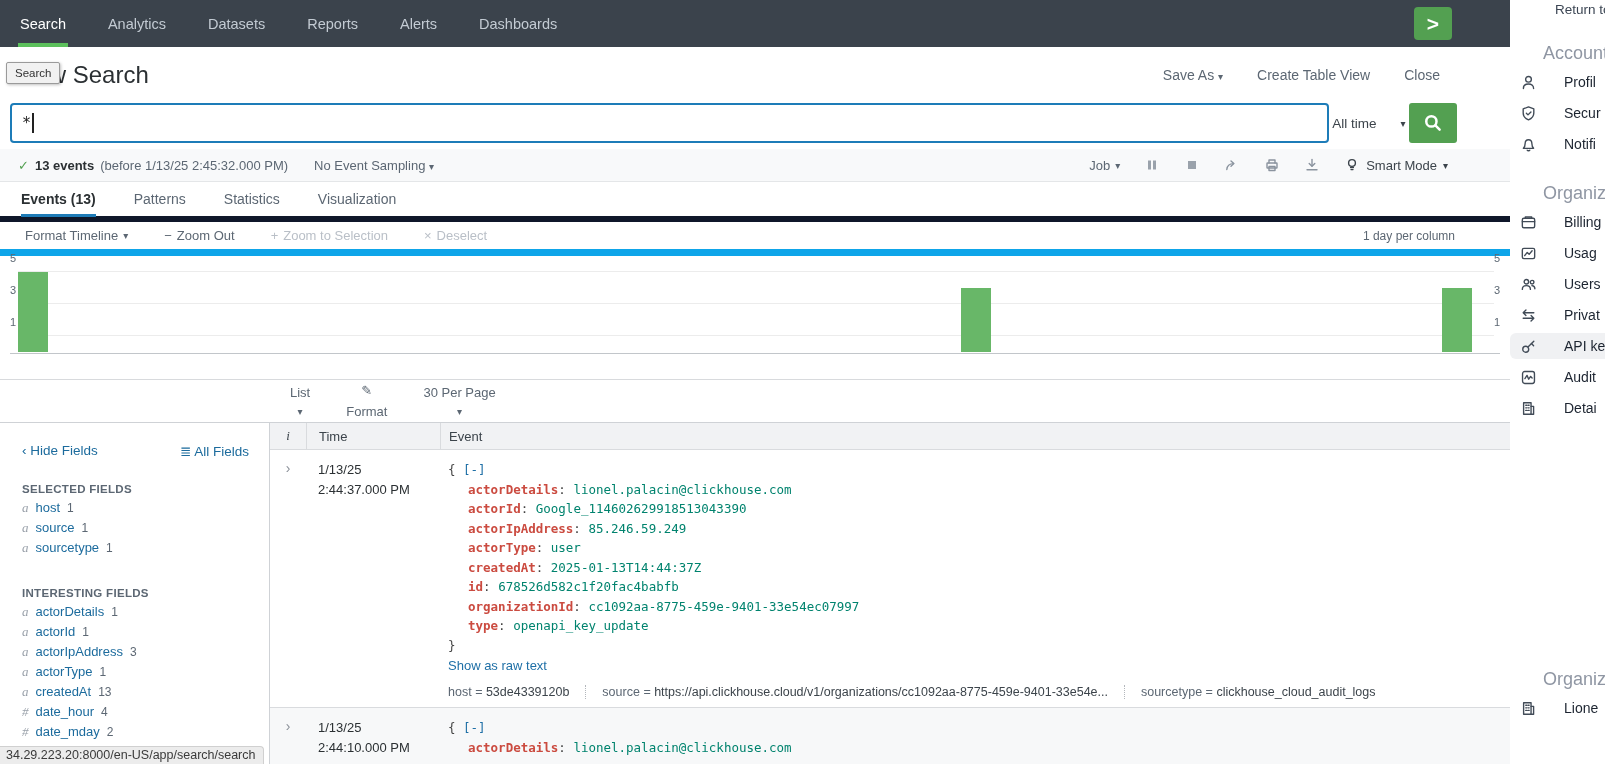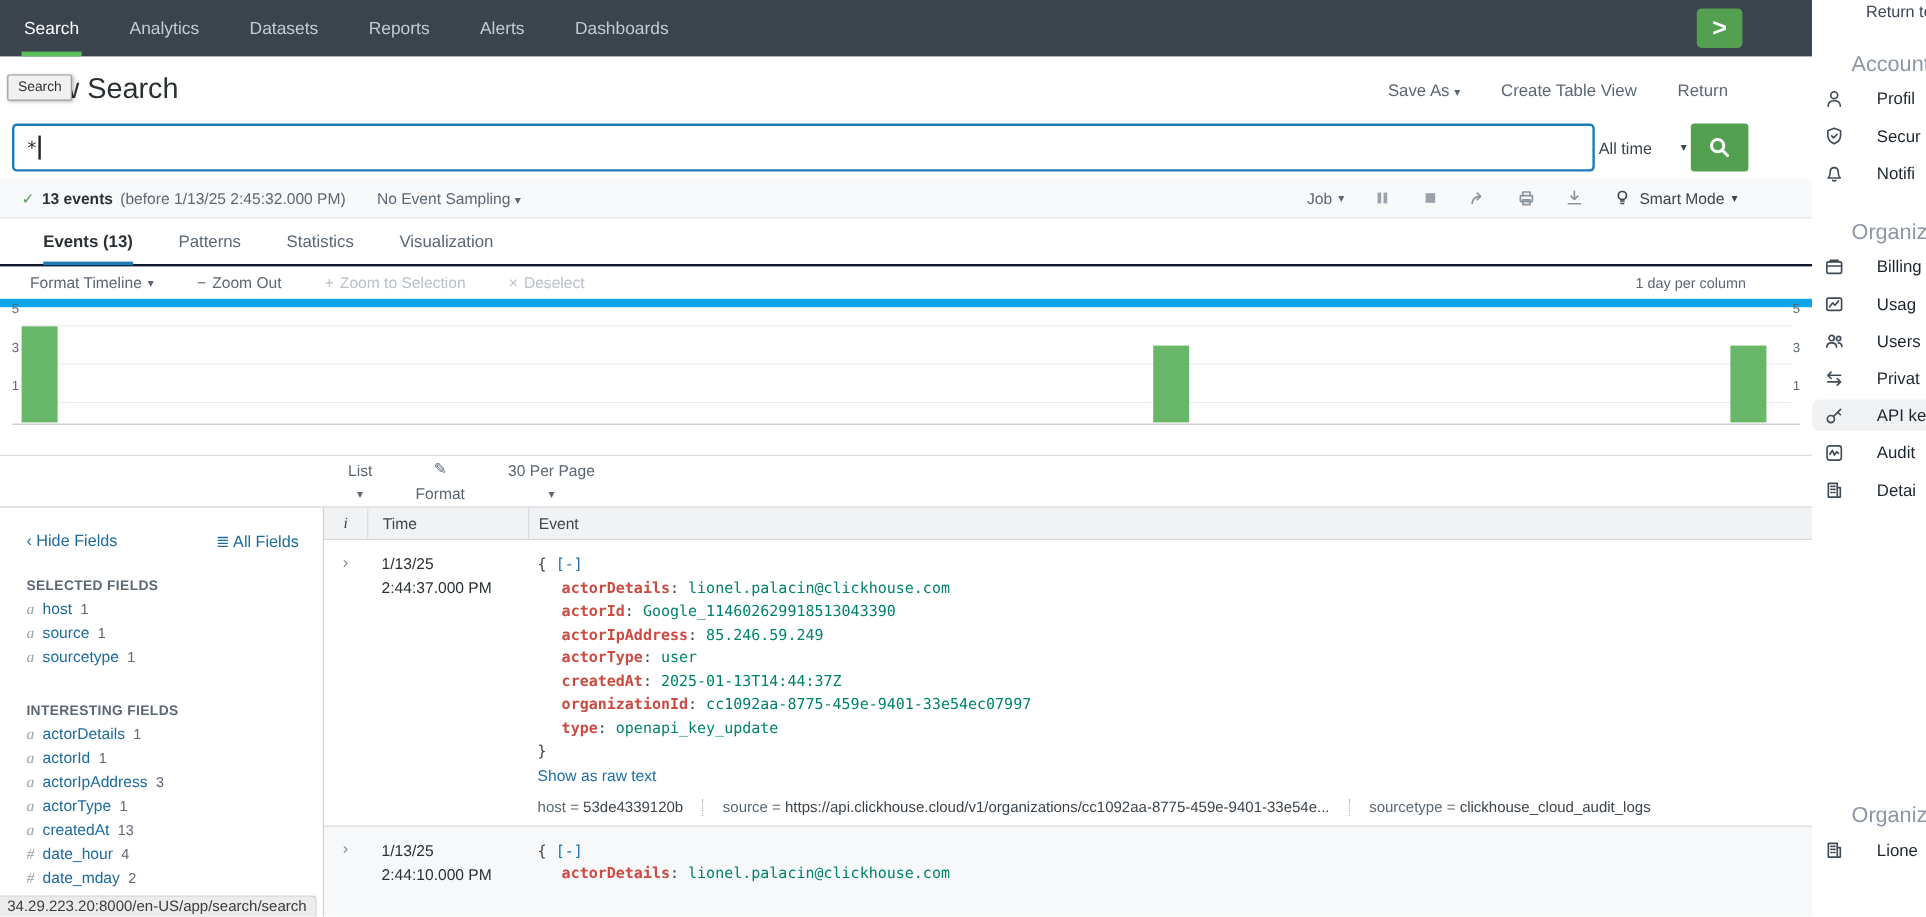--- a/index.html
+++ b/index.html
@@ -33,21 +33,21 @@
   .job-bar { height:33px; background:#f8f9fa; border-bottom:1px solid #e4e6e8; display:flex; align-items:center; padding:0 62px 0 18px; flex:none; font-size:13px; color:#5c6773; }
   .job-left { display:flex; align-items:center; gap:6px; }
   .check { color:#53a051; font-size:13px; }
   .evt-count { color:#2b3033; font-weight:bold; }
   .sampling { margin-left:26px; cursor:pointer; }
   .job-right { margin-left:auto; display:flex; align-items:center; gap:24px; }
   .job-right .ic { display:flex; align-items:center; cursor:pointer; }
   .smart { display:flex; align-items:center; gap:6px; color:#3c444b; cursor:pointer; }
 
   
-  .tabs { height:40px; display:flex; align-items:stretch; gap:38px; padding-left:36px; border-bottom:2px solid #0f172a; flex:none; }
+  .tabs { height:40px; display:flex; align-items:stretch; gap:38px; padding-left:21px; border-bottom:6px solid #0f172a; flex:none; }
   .tab { display:flex; align-items:center; font-size:14px; color:#5c6773; position:relative; cursor:pointer; }
   .tab.active { color:#2b3033; font-weight:bold; }
   .tab.active::after { content:""; position:absolute; left:0; right:0; bottom:-1px; height:3px; background:#1e7cb8; }
 
   
   .tl-bar { height:34px; display:flex; align-items:center; padding:0 55px 0 25px; gap:36px; font-size:13px; color:#5c6773; border-bottom:7px solid #0ea5e9; flex:none; }
   .tl-ctl { display:flex; align-items:center; gap:5px; cursor:pointer; }
   .tl-ctl.disabled { color:#b9bfc7; cursor:default; }
   .tl-scale { margin-left:auto; font-size:12px; color:#5c6773; }
 
@@ -130,21 +130,21 @@
       <div class="nav-item">Alerts</div>
       <div class="nav-item">Dashboards</div>
       <div class="logo-btn">&gt;</div>
     </div>
 
     <div class="page-header">
       <div class="page-title">New Search</div>
       <div class="header-actions">
         <div class="hdr-link"><span>Save As</span> <span class="caret">▾</span></div>
         <div class="hdr-link">Create Table View</div>
-        <div class="hdr-link">Return</div>
+        <div class="hdr-link">Close</div>
       </div>
     </div>
 
     <div class="search-row">
       <div class="search-input">
           <span>*</span>
           <span class="caret-bar"></span>
         </div>
       <div class="time-range">
           <span>All time</span>
@@ -351,20 +351,21 @@
             <div>2:44:37.000 PM</div>
           </div>
           <div class="cell-event">
             <div class="json">
               <div class="jline"><span>{</span> <span class="jlink">[-]</span></div>
               <div class="jline jindent"><span class="jkey">actorDetails</span>: <span class="jval">lionel.palacin@clickhouse.com</span></div>
               <div class="jline jindent"><span class="jkey">actorId</span>: <span class="jval">Google_114602629918513043390</span></div>
               <div class="jline jindent"><span class="jkey">actorIpAddress</span>: <span class="jval">85.246.59.249</span></div>
               <div class="jline jindent"><span class="jkey">actorType</span>: <span class="jval">user</span></div>
               <div class="jline jindent"><span class="jkey">createdAt</span>: <span class="jval">2025-01-13T14:44:37Z</span></div>
+              <div class="jline jindent"><span class="jkey">id</span>: <span class="jval">678526d582c1f20fac4babfb</span></div>
               <div class="jline jindent"><span class="jkey">organizationId</span>: <span class="jval">cc1092aa-8775-459e-9401-33e54ec07997</span></div>
               <div class="jline jindent"><span class="jkey">type</span>: <span class="jval">openapi_key_update</span></div>
               <div class="jline">}</div>
             </div>
             <div class="rawlink">Show as raw text</div>
             <div class="meta">
               <div class="meta-item"><span class="mkey">host</span> <span class="mkey">=</span> <span>53de4339120b</span></div>
               <div class="meta-item"><span class="mkey">source</span> <span class="mkey">=</span> <span>https://api.clickhouse.cloud/v1/organizations/cc1092aa-8775-459e-9401-33e54e...</span></div>
               <div class="meta-item"><span class="mkey">sourcetype</span> <span class="mkey">=</span> <span>clickhouse_cloud_audit_logs</span></div>
             </div>

